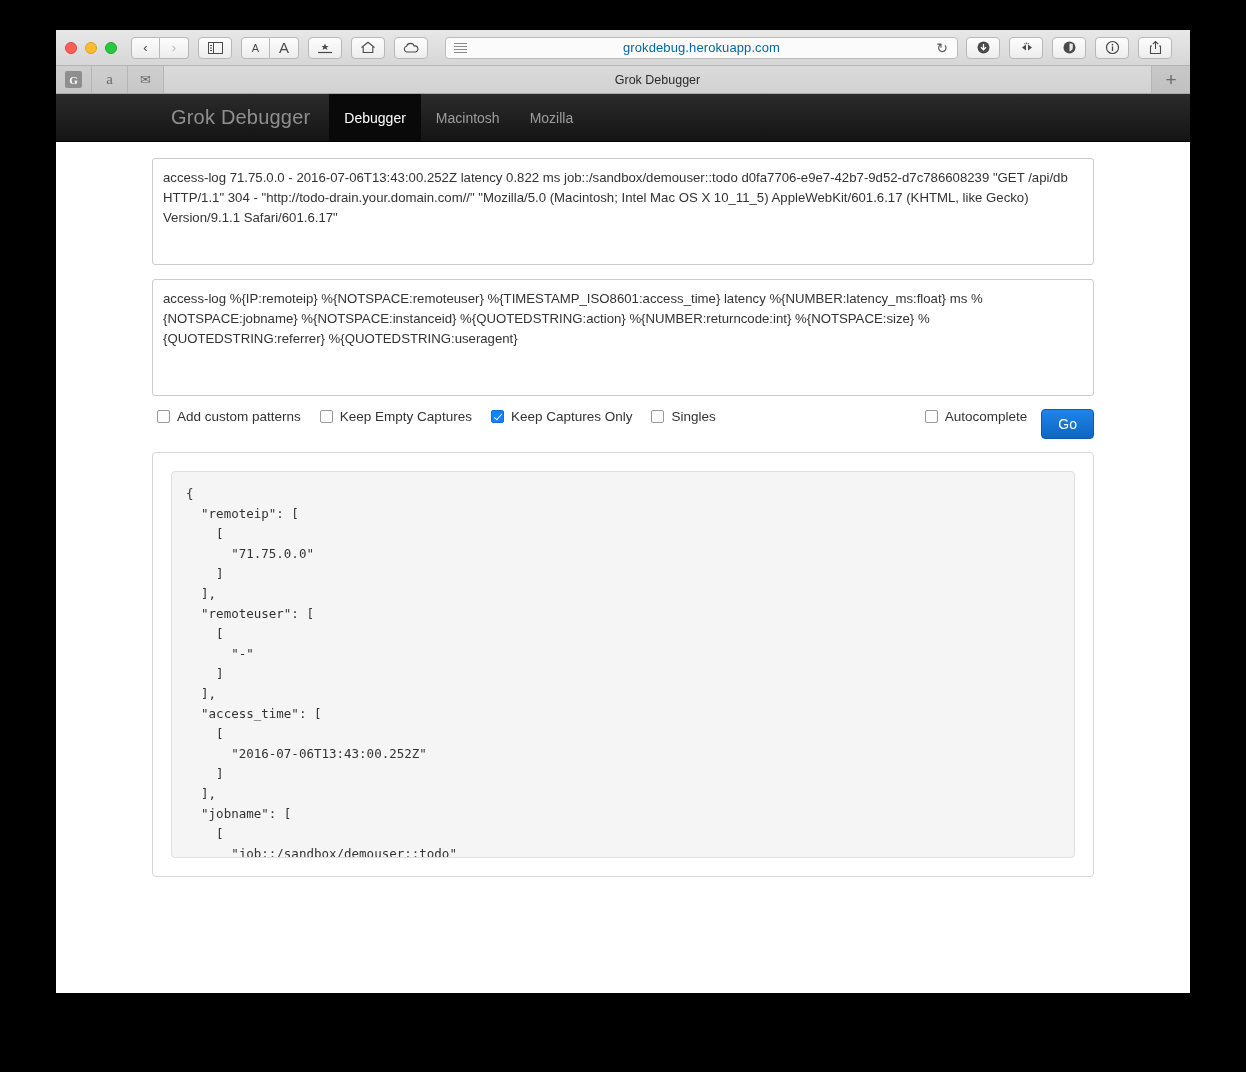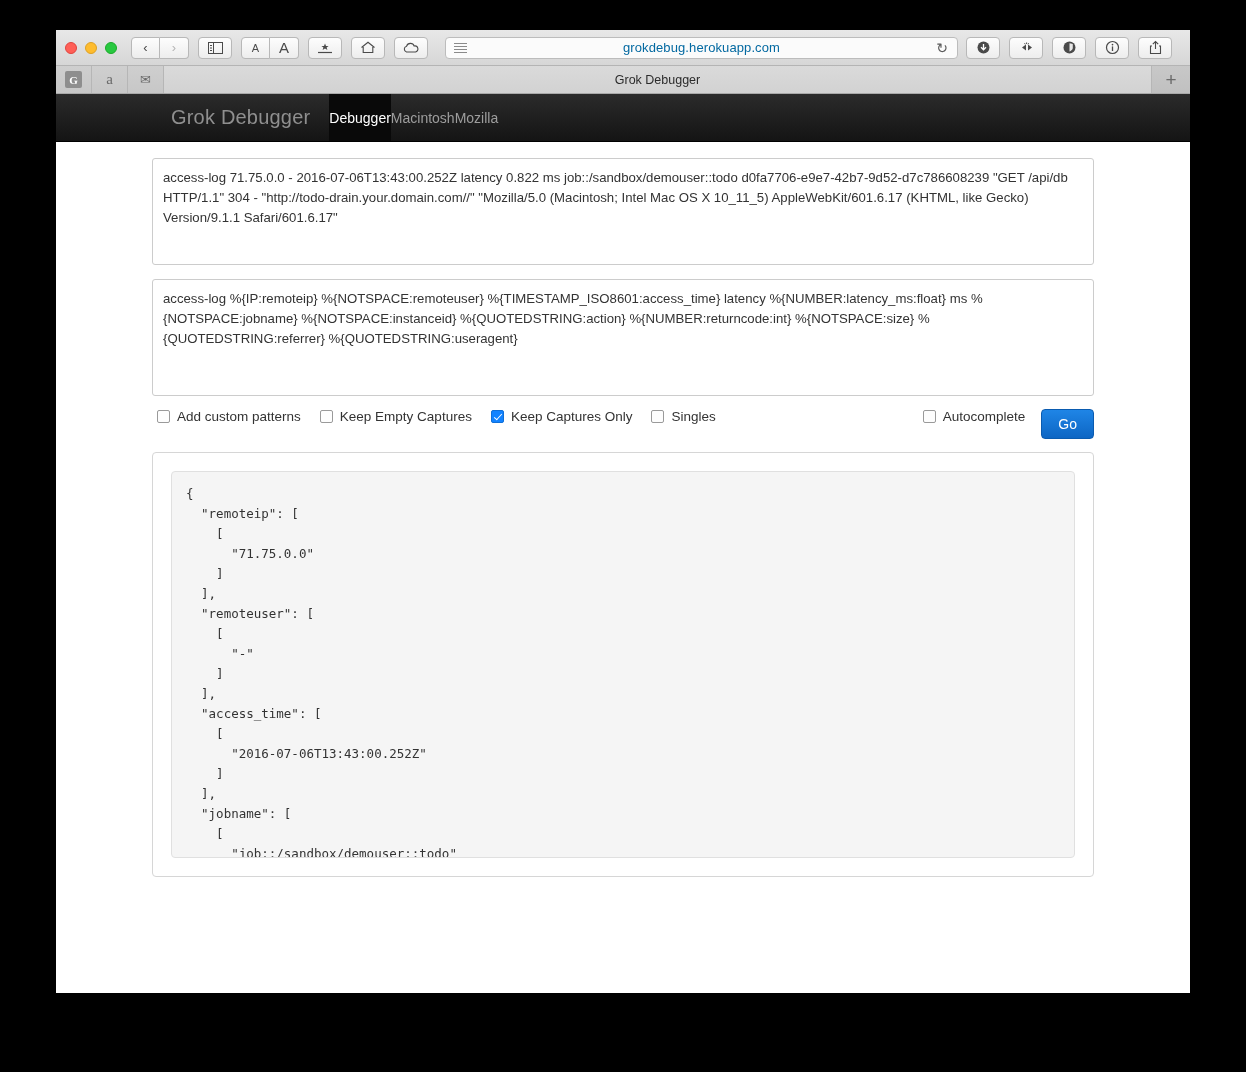--- a/index.html
+++ b/index.html
@@ -119,21 +119,21 @@
   }
   .brand {
     display: flex; align-items: center;
     font-size: 20px; color: #8f8f8f;
     font-weight: 300;
     padding: 0 19px;
     letter-spacing: 0.2px;
   }
   .nav-item {
     display: flex; align-items: center;
-    padding: 0 0;
+    padding: 0 15px;
     font-size: 14px;
     color: #9d9d9d;
   }
   .nav-item.active {
     background: #090909;
     color: #ffffff;
   }
 
   .content {
     padding: 16px 96px 0 96px;
@@ -190,20 +190,21 @@
     transform: rotate(42deg);
   }
   .spacer { flex: 1; }
   .go-btn {
     background: linear-gradient(#1f85e6,#0d66c4);
     border: 1px solid #0a5bb0;
     border-radius: 4px;
     color: #ffffff;
     font-size: 14px;
     padding: 6px 16px;
+    margin-left: 10px;
     cursor: pointer;
   }
 
   .result-panel {
     margin-top: 10px;
     border: 1px solid #d6d6d6;
     border-radius: 4px;
     background: #ffffff;
     padding: 18px;
     height: 425px;
@@ -394,21 +395,21 @@
           <span class="cb checked"></span>
           <span>Keep Captures Only</span>
         </label>
         <label class="opt">
           <span class="cb"></span>
           <span>Singles</span>
         </label>
 
         <span class="spacer"></span>
 
-        <label class="opt" style="margin-right:16px">
+        <label class="opt" style="margin-right:4px">
           <span class="cb"></span>
           <span>Autocomplete</span>
         </label>
 
         <button class="go-btn">Go</button>
       </div>
 
       <div class="result-panel">
         <pre class="result-pre">{
   "remoteip": [

